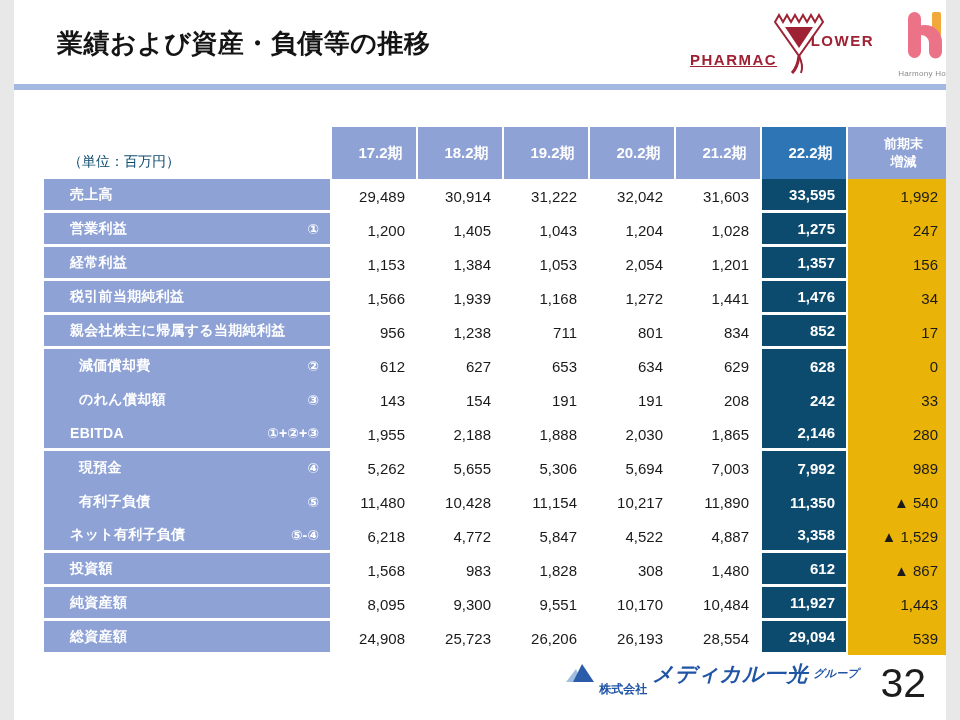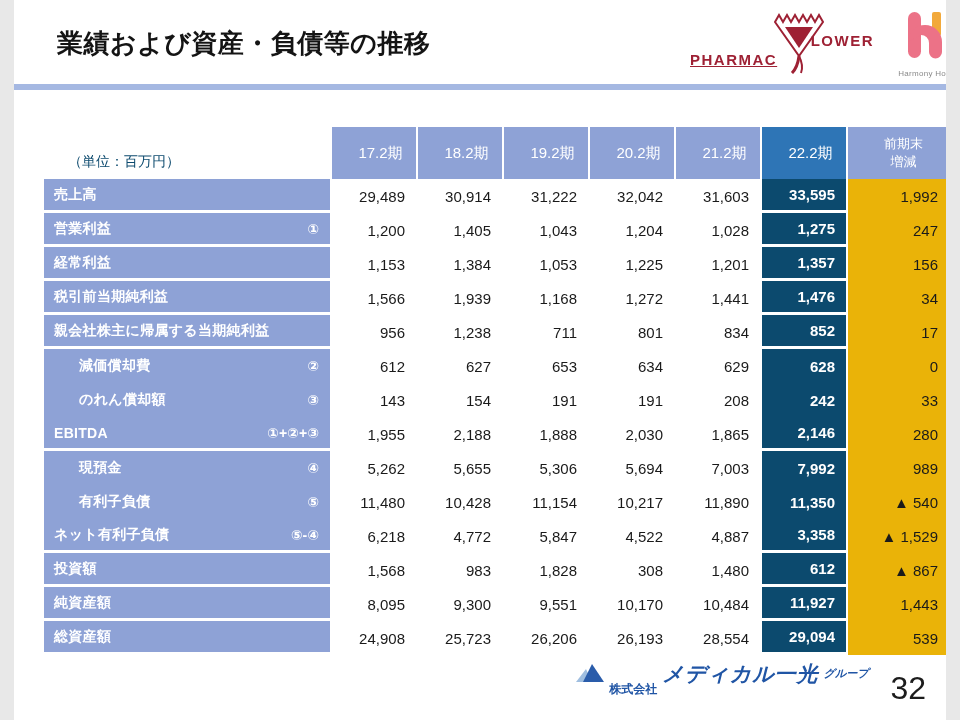--- a/index.html
+++ b/index.html
@@ -22,45 +22,45 @@
   .hh-logo{position:absolute;left:884px;top:12px;width:62px;height:66px;text-align:center;}
   .hh-caption{position:absolute;left:-8px;bottom:0;width:78px;font-size:8px;color:#8a8a8a;letter-spacing:.3px;}
   
   table.fin{
     position:absolute;left:30px;top:127px;width:902px;
     border-collapse:separate;border-spacing:0;table-layout:fixed;
   }
   table.fin td,table.fin th{box-sizing:border-box;margin:0;overflow:hidden;white-space:nowrap;}
   th.unit{height:52px;vertical-align:bottom;text-align:left;background:#fff;
     font-weight:normal;font-size:14px;color:#0c4a6e;padding:0 0 8px 24px;}
-  th.hd{height:52px;background:#8ea2d6;color:#fff;font-size:15px;font-weight:normal;
+  th.hd{height:52px;background:#8ea2d6;color:#fff;font-size:15px;font-weight:bold;
     text-align:center;vertical-align:middle;border-right:2px solid #fff;padding-left:14px;}
   th.hd22{background:#2e75b6;}
   th.chgh{font-size:13px;line-height:1.35;border-right:none;}
   td.lbl{height:34px;background:#8ea2d6;border-right:2px solid #fff;border-bottom:3px solid #fff;
     vertical-align:middle;}
-  td.lbl .cellflex{display:flex;justify-content:space-between;align-items:center;padding:0 10px 0 9px;}
+  td.lbl .cellflex{display:flex;justify-content:space-between;align-items:center;padding:0 10px 0 25px;}
   td.lbl.indent .cellflex{padding-left:34px;gap:31px;}
   .lbl-text{color:#fff;font-size:14px;font-weight:bold;letter-spacing:.3px;}
   .lbl-note{color:#fff;font-size:14px;font-weight:bold;}
   td.num{height:34px;background:#fff;text-align:right;font-size:15px;color:#1a1a1a;
     padding-right:13px;vertical-align:middle;}
   td.cur{height:34px;background:#0c4a6e;color:#fff;font-weight:bold;text-align:right;
     font-size:15px;padding-right:11px;border-right:2px solid #fff;border-bottom:3px solid #fff;
     vertical-align:middle;}
   td.chg{height:34px;background:#eab308;text-align:right;font-size:15px;color:#1a1a1a;
     padding-right:8px;vertical-align:middle;}
   tr.no-div td.lbl,tr.no-div td.cur{border-bottom-width:0;}
   
   .footer{position:absolute;right:20px;bottom:16px;display:flex;align-items:flex-end;gap:22px;}
   .ml-logo{display:flex;align-items:center;gap:5px;color:#2055a5;padding-bottom:6px;}
   .ml-prefix{font-size:12px;font-weight:bold;margin-top:32px;}
   .ml-name{font-size:21px;font-weight:bold;font-style:italic;letter-spacing:1px;}
   .ml-suffix{font-size:11px;font-weight:bold;font-style:italic;}
-  .page-num{font-size:32px;color:#1c1c1c;line-height:1;}
+  .page-num{font-size:41px;color:#1c1c1c;line-height:1;}
 </style>
 </head>
 <body>
 
 <div class="slide">
 
   <h1 class="slide-title">業績および資産・負債等の推移</h1>
 
   <div class="pf-logo">
     <span class="pf-left">PHARMAC</span>
@@ -150,21 +150,21 @@
   <tr>
     <td class="lbl">
       <div class="cellflex">
         <span class="lbl-text">経常利益</span>
         <span class="lbl-note"></span>
       </div>
     </td>
     <td class="num">1,153</td>
     <td class="num">1,384</td>
     <td class="num">1,053</td>
-    <td class="num">1,225</td>
+    <td class="num">2,054</td>
     <td class="num">1,201</td>
     <td class="cur">1,357</td>
     <td class="chg">156</td>
   </tr>
 
   <tr>
     <td class="lbl">
       <div class="cellflex">
         <span class="lbl-text">税引前当期純利益</span>
         <span class="lbl-note"></span>

